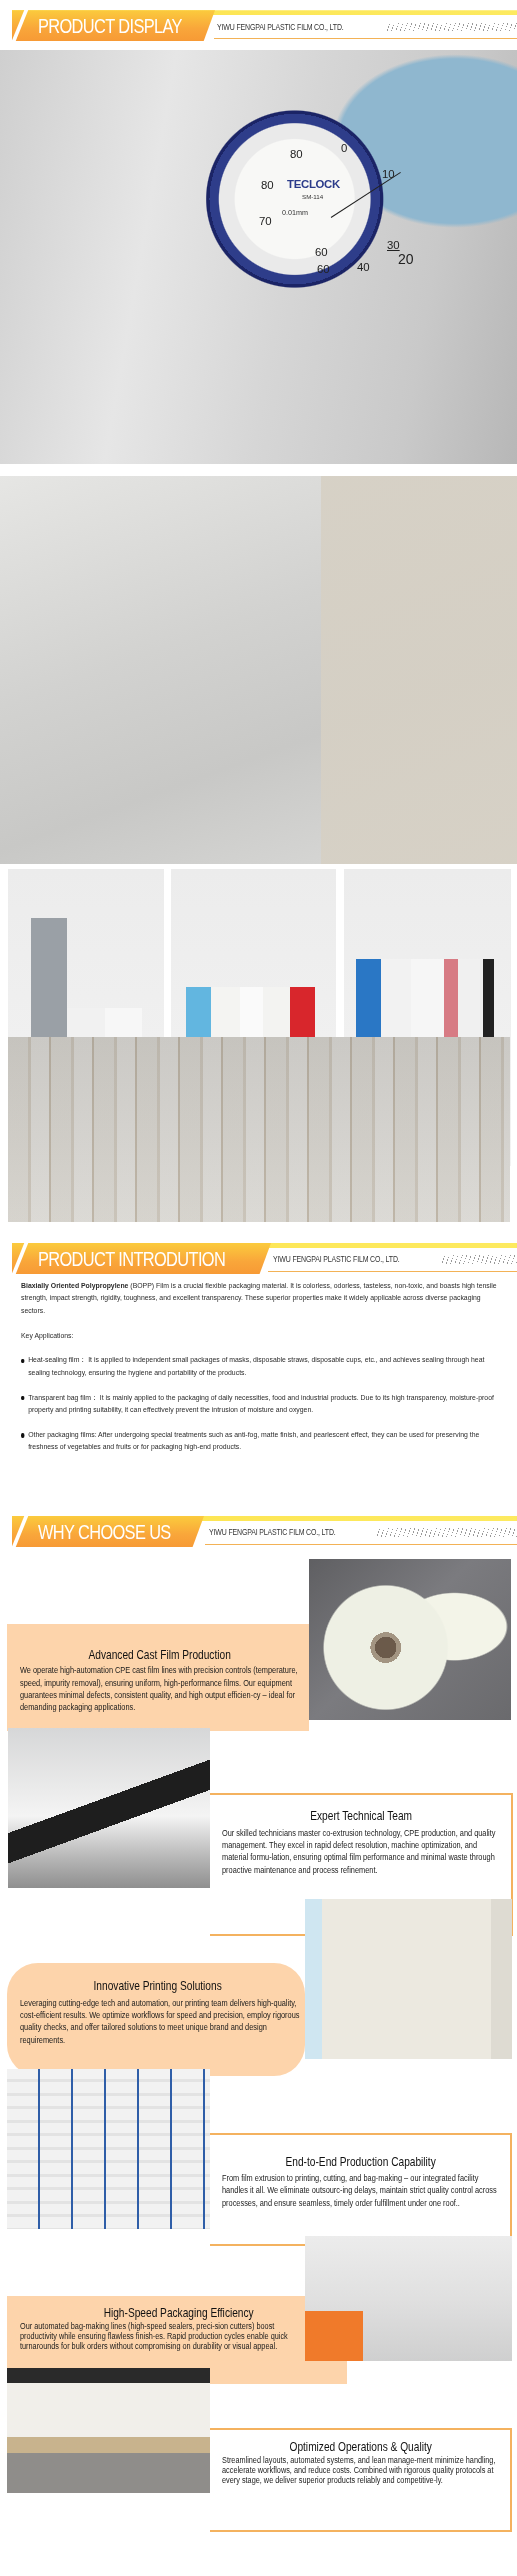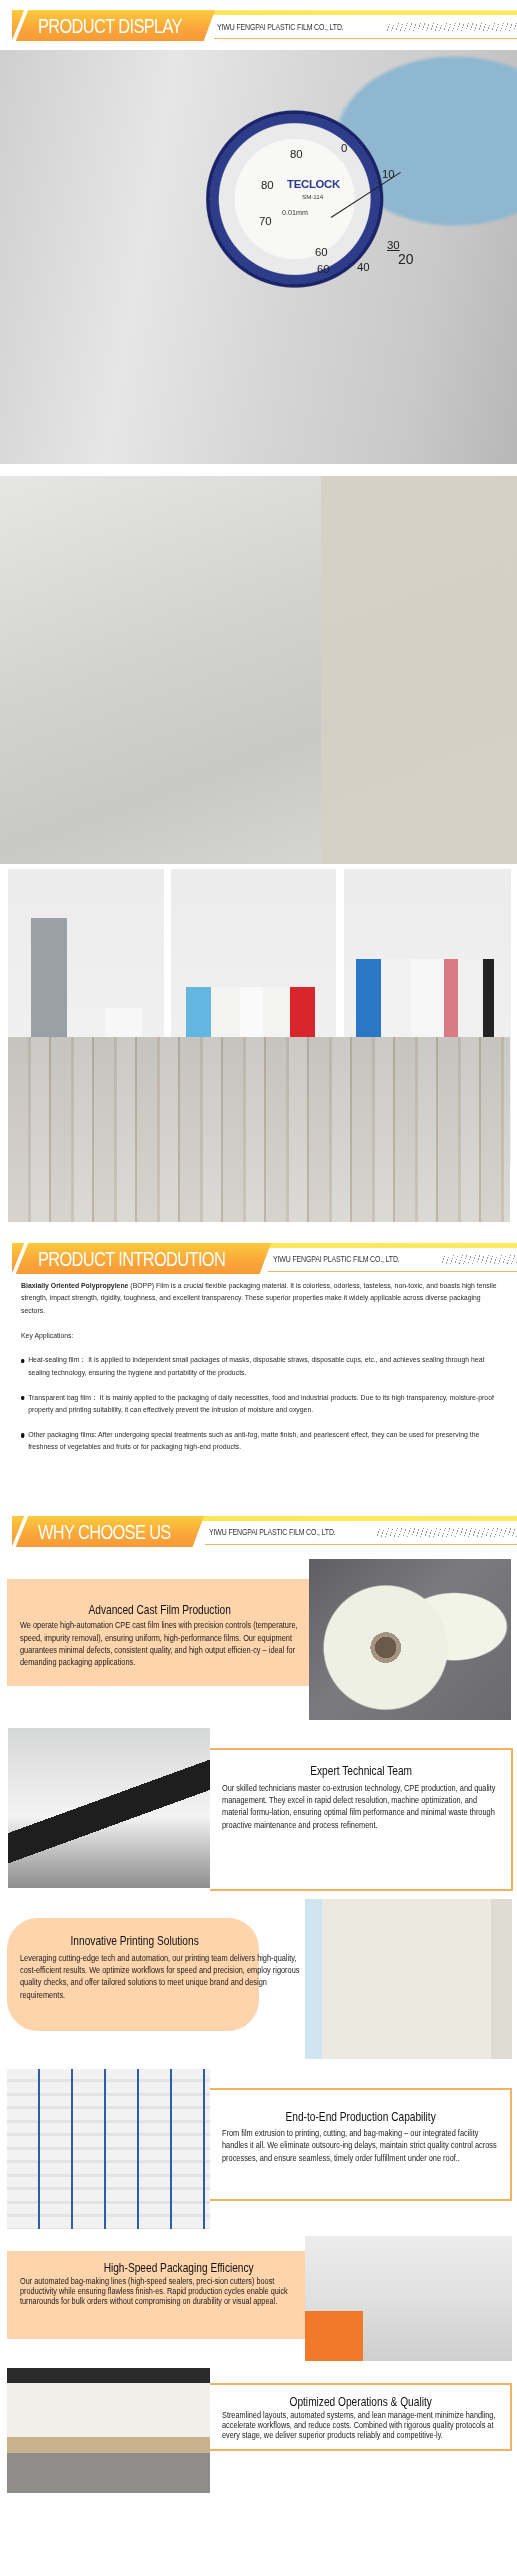--- a/index.html
+++ b/index.html
@@ -64,21 +64,21 @@
       linear-gradient(180deg, #2a2a2a 0 12%, #f1efea 12% 55%, #c8b38d 55% 68%, #8f8d8a 68% 100%); }
 
   
   .intro { position: absolute; left: 21px; width: 486px; font-size: 8px; line-height: 12.4px; color: #2a2a2a; transform: scaleX(0.86); transform-origin: left top; width: 564px; }
   .intro b { font-weight: bold; }
   .intro p { margin: 0; }
   .bullet { position: relative; padding-left: 8.3px; }
   .bullet::before { content: ""; position: absolute; left: 0; top: 4.1px; width: 3.6px; height: 4.7px; border-radius: 50%; background: #111; }
 
   
-  .card { position: absolute; }
+  .card { position: absolute; margin-top: 45px; }
   .card.fill { background: #fdd4ab; }
   .card.outline { background: #fff; border: 2.1px solid #f4b25f; border-left: none; }
   .card h3 { font-weight: normal; text-align: center; font-size: 12.4px; color: #111; }
   .card p { font-size: 9px; line-height: 12.4px; color: #1a1a1a; }
 </style>
 </head>
 <body>
 
 <div class="banner" style="top:10.3px;">
   <div class="stripe-top"></div>
@@ -148,36 +148,36 @@
   <p style="margin-top:2.1px; transform:scaleX(0.82); transform-origin:left top; width:341px;">We operate high-automation CPE cast film lines with precision controls (temperature, speed, impurity removal), ensuring uniform, high-performance films. Our equipment guarantees minimal defects, consistent quality, and high output efficien-cy – ideal for demanding packaging applications.</p>
 </div>
 <div class="photo p-castroll" style="left:309px; top:1559px; width:202px; height:161px;"></div>
 
 <div class="photo p-tech" style="left:7.8px; top:1728px; width:202px; height:160px;"></div>
 <div class="card outline" style="left:210px; top:1748px; width:303px; height:143px; padding:13.5px 10.3px 0 12.4px;">
   <h3 style="transform:scaleX(0.82);">Expert Technical Team</h3>
   <p style="margin-top:4.1px; transform:scaleX(0.82); transform-origin:left top; width:341px;">Our skilled technicians master co-extrusion technology, CPE production, and quality management.  They excel in rapid defect resolution, machine optimization, and material formu-lation, ensuring optimal film performance and minimal waste through proactive maintenance and process refinement.</p>
 </div>
 
-<div class="card fill" style="left:7.2px; top:1918px; width:252px; height:113px; padding:15.5px 10.3px 0 12.4px;border-radius:31px;">
+<div class="card fill" style="left:7.2px; top:1918px; width:298px; height:113px; padding:15.5px 10.3px 0 12.4px;border-radius:31px;">
   <h3 style="transform:scaleX(0.82);">Innovative Printing Solutions</h3>
   <p style="margin-top:4.1px; transform:scaleX(0.82); transform-origin:left top; width:341px;">Leveraging cutting-edge tech and automation, our printing team delivers high-quality, cost-efficient results.  We optimize workflows for speed and precision, employ rigorous quality checks, and offer tailored solutions to meet unique brand and design requirements.</p>
 </div>
 <div class="photo p-printing" style="left:305px; top:1899px; width:207px; height:160px;"></div>
 
 <div class="photo p-racks" style="left:7.2px; top:2069px; width:203px; height:160px;"></div>
 <div class="card outline" style="left:210px; top:2088px; width:302px; height:113px; padding:19.7px 10.3px 0 12.4px;">
   <h3 style="transform:scaleX(0.82);">End-to-End Production Capability</h3>
   <p style="margin-top:3.1px; transform:scaleX(0.82); transform-origin:left top; width:341px;">From film extrusion to printing, cutting, and bag-making – our integrated facility handles it all.  We eliminate outsourc-ing delays, maintain strict quality control across processes, and ensure seamless, timely order fulfillment under one roof..</p>
 </div>
 
 <div class="card fill" style="left:7.2px; top:2251px; width:340px; height:88px; padding:10.3px 10.3px 0 12.4px;">
   <h3 style="transform:scaleX(0.82);">High-Speed Packaging Efficiency</h3>
   <p style="margin-top:2.1px; font-size:8.5px; line-height:9.8px; transform:scaleX(0.86); transform-origin:left top; width:331px;">Our automated bag-making lines (high-speed sealers, preci-sion cutters) boost productivity while ensuring flawless finish-es.  Rapid production cycles enable quick turnarounds for bulk orders without compromising on durability or visual appeal.</p>
 </div>
 <div class="photo p-line" style="left:305px; top:2236px; width:207px; height:125px;"></div>
 
 <div class="photo p-office" style="left:7.2px; top:2368px; width:203px; height:125px;"></div>
-<div class="card outline" style="left:210px; top:2383px; width:302px; height:68px; padding:10.3px 10.3px 0 12.4px;">
+<div class="card outline" style="left:210px; top:2383px; width:302px; height:104px; padding:10.3px 10.3px 0 12.4px;">
   <h3 style="transform:scaleX(0.82);">Optimized Operations &amp; Quality</h3>
   <p style="margin-top:2.1px; font-size:8.5px; line-height:9.8px; transform:scaleX(0.86); transform-origin:left top; width:331px;">Streamlined layouts, automated systems, and lean manage-ment minimize handling, accelerate workflows, and reduce costs.  Combined with rigorous quality protocols at every stage, we deliver superior products reliably and competitive-ly.</p>
 </div>
 
 
 </body></html>

